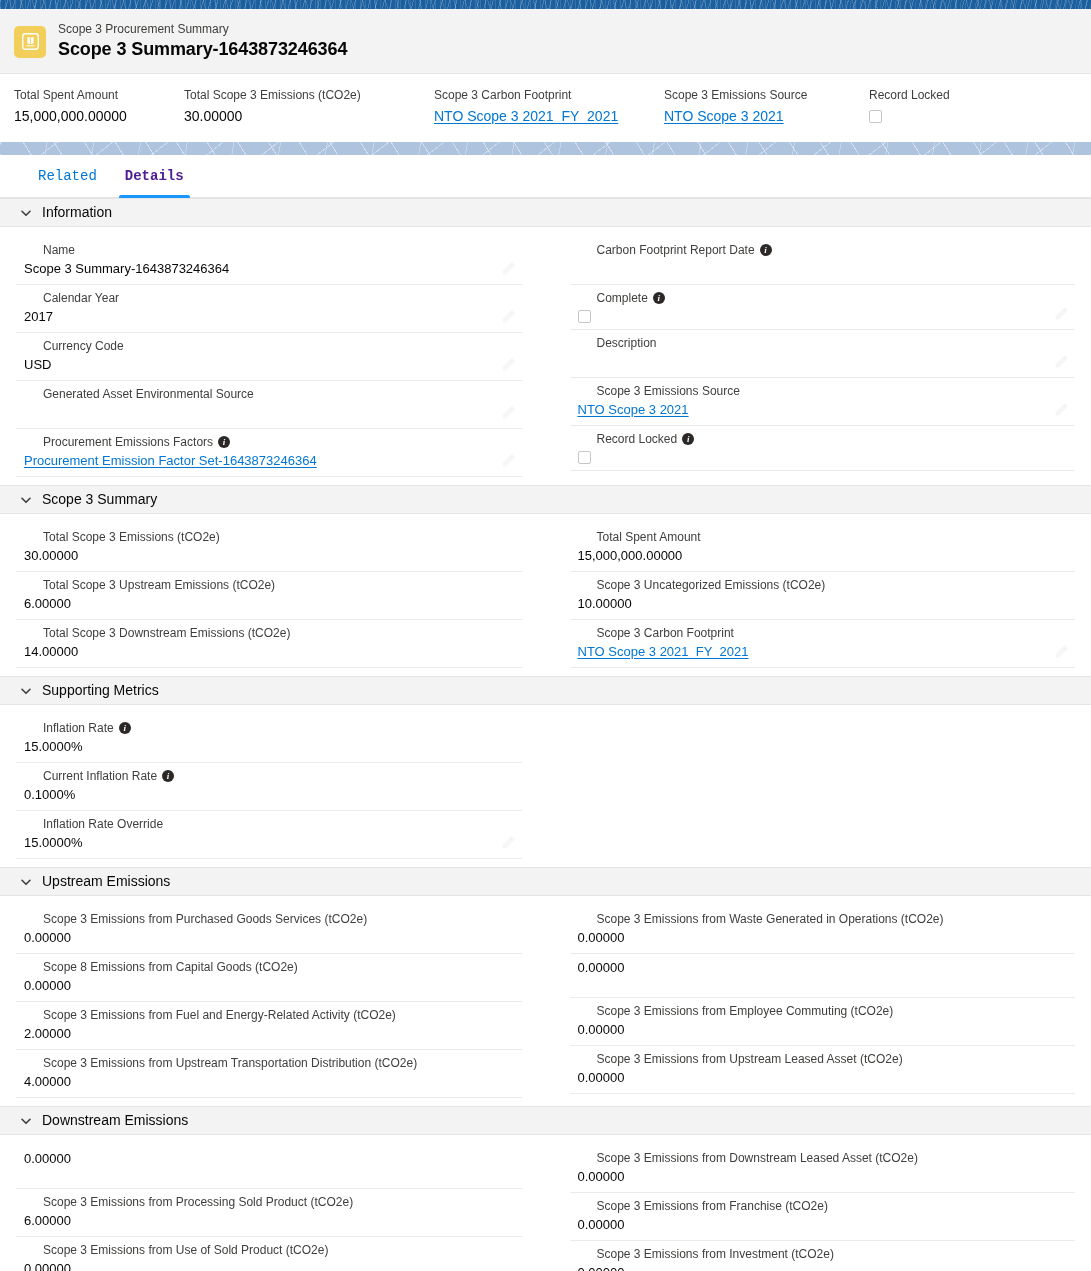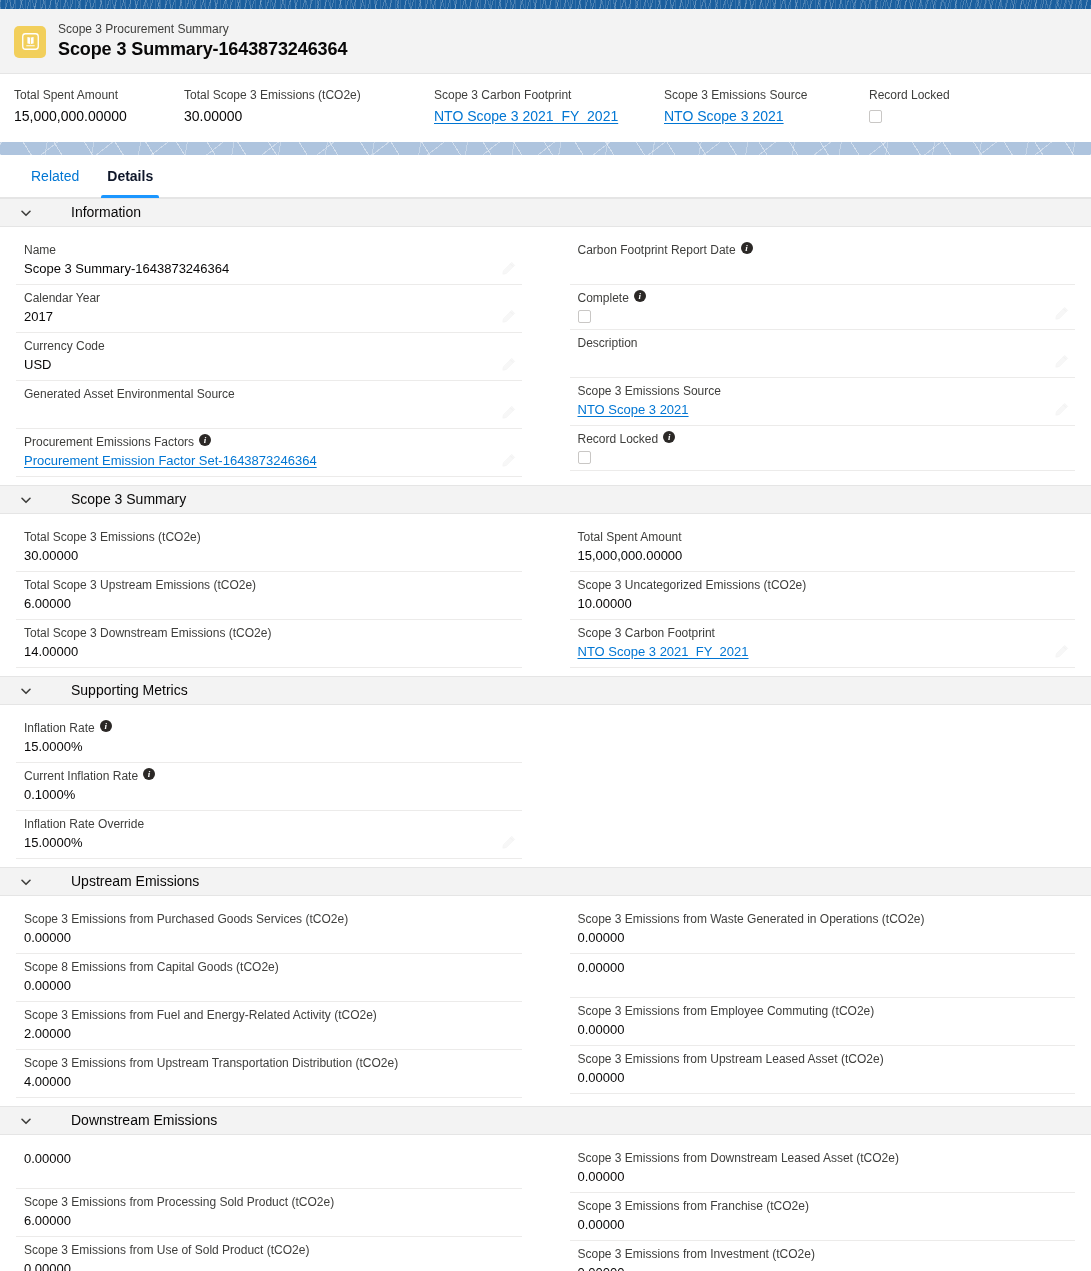--- a/index.html
+++ b/index.html
@@ -85,30 +85,31 @@
       repeating-linear-gradient(-38deg, rgba(255,255,255,.38) 0 1px, transparent 1px 34px),
       repeating-linear-gradient(100deg, rgba(255,255,255,.3) 0 1px, transparent 1px 46px);
   }
 
   
   .body-wrap { background: #ffffff; }
 
   .tabs {
     display: flex; align-items: flex-end;
     border-bottom: 1px solid #e5e5e5;
-    padding: 0 17px;
+    padding: 0 24px;
     height: 43px;
     background: #fff;
+    font-family: Liberation Mono, monospace;
   }
   .tab {
     font-size: 14px; color: #0176d3;
     padding: 12px 14px 11px 14px;
     cursor: pointer; position: relative; line-height: 19px;
   }
-  .tab.active { color: #0f172a; font-weight: bold; }
+  .tab.active { color: #4c1d95; font-weight: bold; }
   .tab.active::after {
     content: ""; position: absolute;
     left: 8px; right: 8px; bottom: -1px; height: 3px;
     background: #1b96ff; border-radius: 2px 2px 0 0;
   }
 
   
   .section { background: #fff; }
 
   .section-head {
@@ -120,41 +121,41 @@
     padding: 0 14px 0 20px;
     gap: 10px;
     cursor: pointer;
   }
   .chev {
     width: 12px; height: 12px; flex: 0 0 auto;
     display: flex; align-items: center; justify-content: center;
   }
   .chev svg { display: block; }
   .section-title {
-    font-size: 14px; color: #080707; line-height: 19px; margin-left: 29px;
+    font-size: 14px; color: #080707; line-height: 19px;
   }
 
   .grid {
     display: grid;
     grid-template-columns: 1fr 1fr;
     column-gap: 48px;
     padding: 10px 16px 8px 16px;
   }
   .col { display: flex; flex-direction: column; }
 
   .field {
     position: relative;
     border-bottom: 1px solid #ecebea;
     padding: 5px 30px 6px 8px;
     min-height: 44px;
     display: flex; flex-direction: column; gap: 2px;
   }
   .field-label {
     font-size: 12px; color: #3e3e3c; line-height: 16px;
-    display: flex; align-items: flex-start; gap: 5px;
+    display: flex; align-items: center; gap: 5px; margin-left: 19px;
   }
   .field-value {
     font-size: 13px; color: #080707; line-height: 18px;
     min-height: 18px;
   }
   .field-value.link {
     color: #0176d3; text-decoration: underline;
     text-underline-offset: 2px; cursor: pointer; width: fit-content;
   }
   .field-value.empty { min-height: 18px; }

